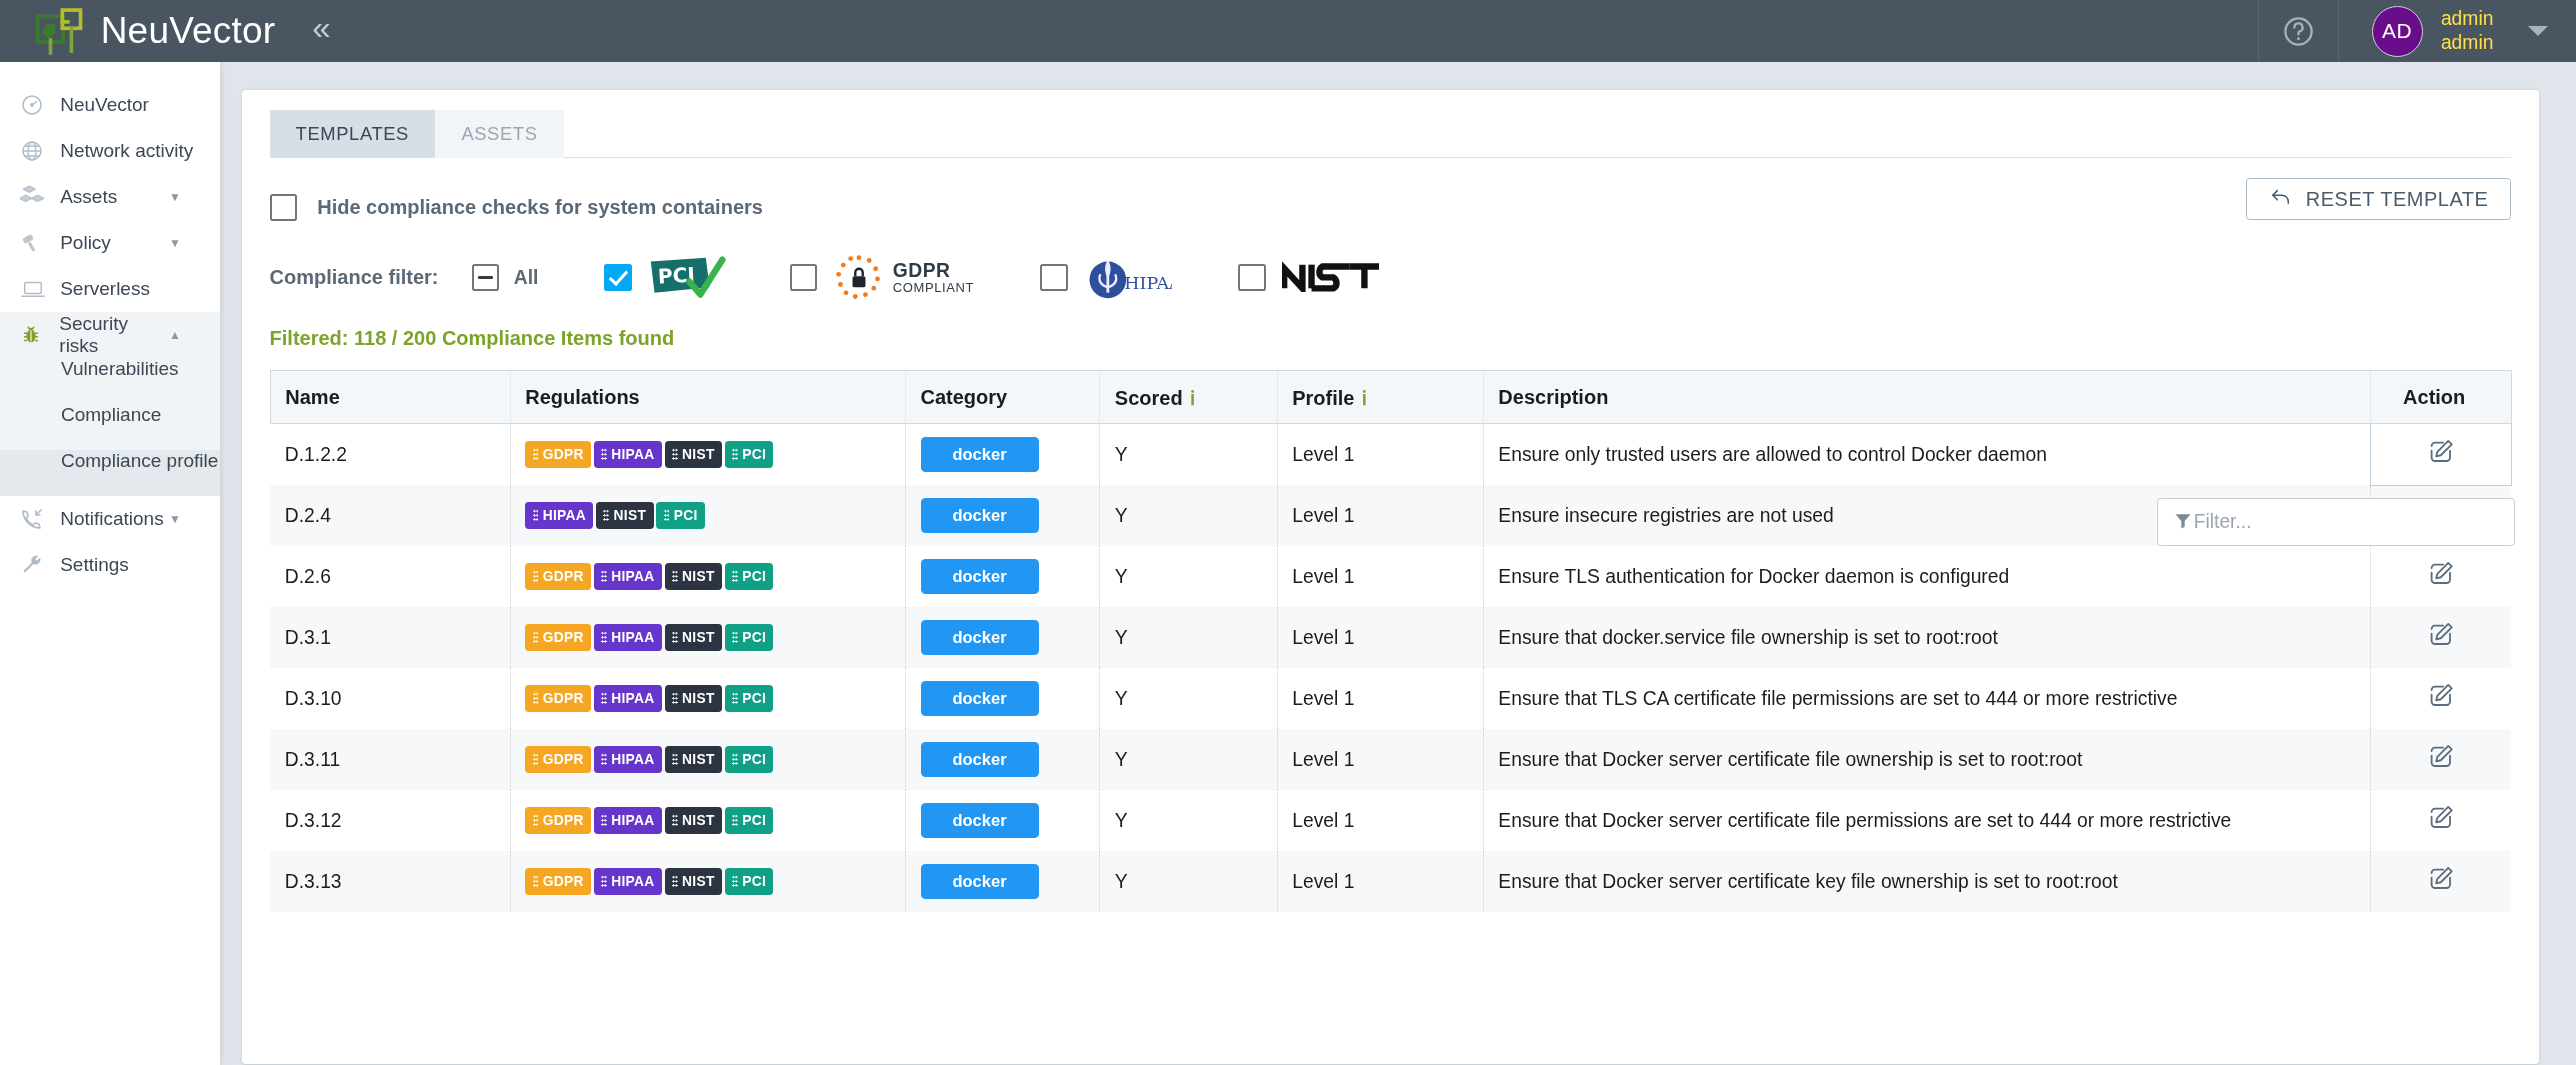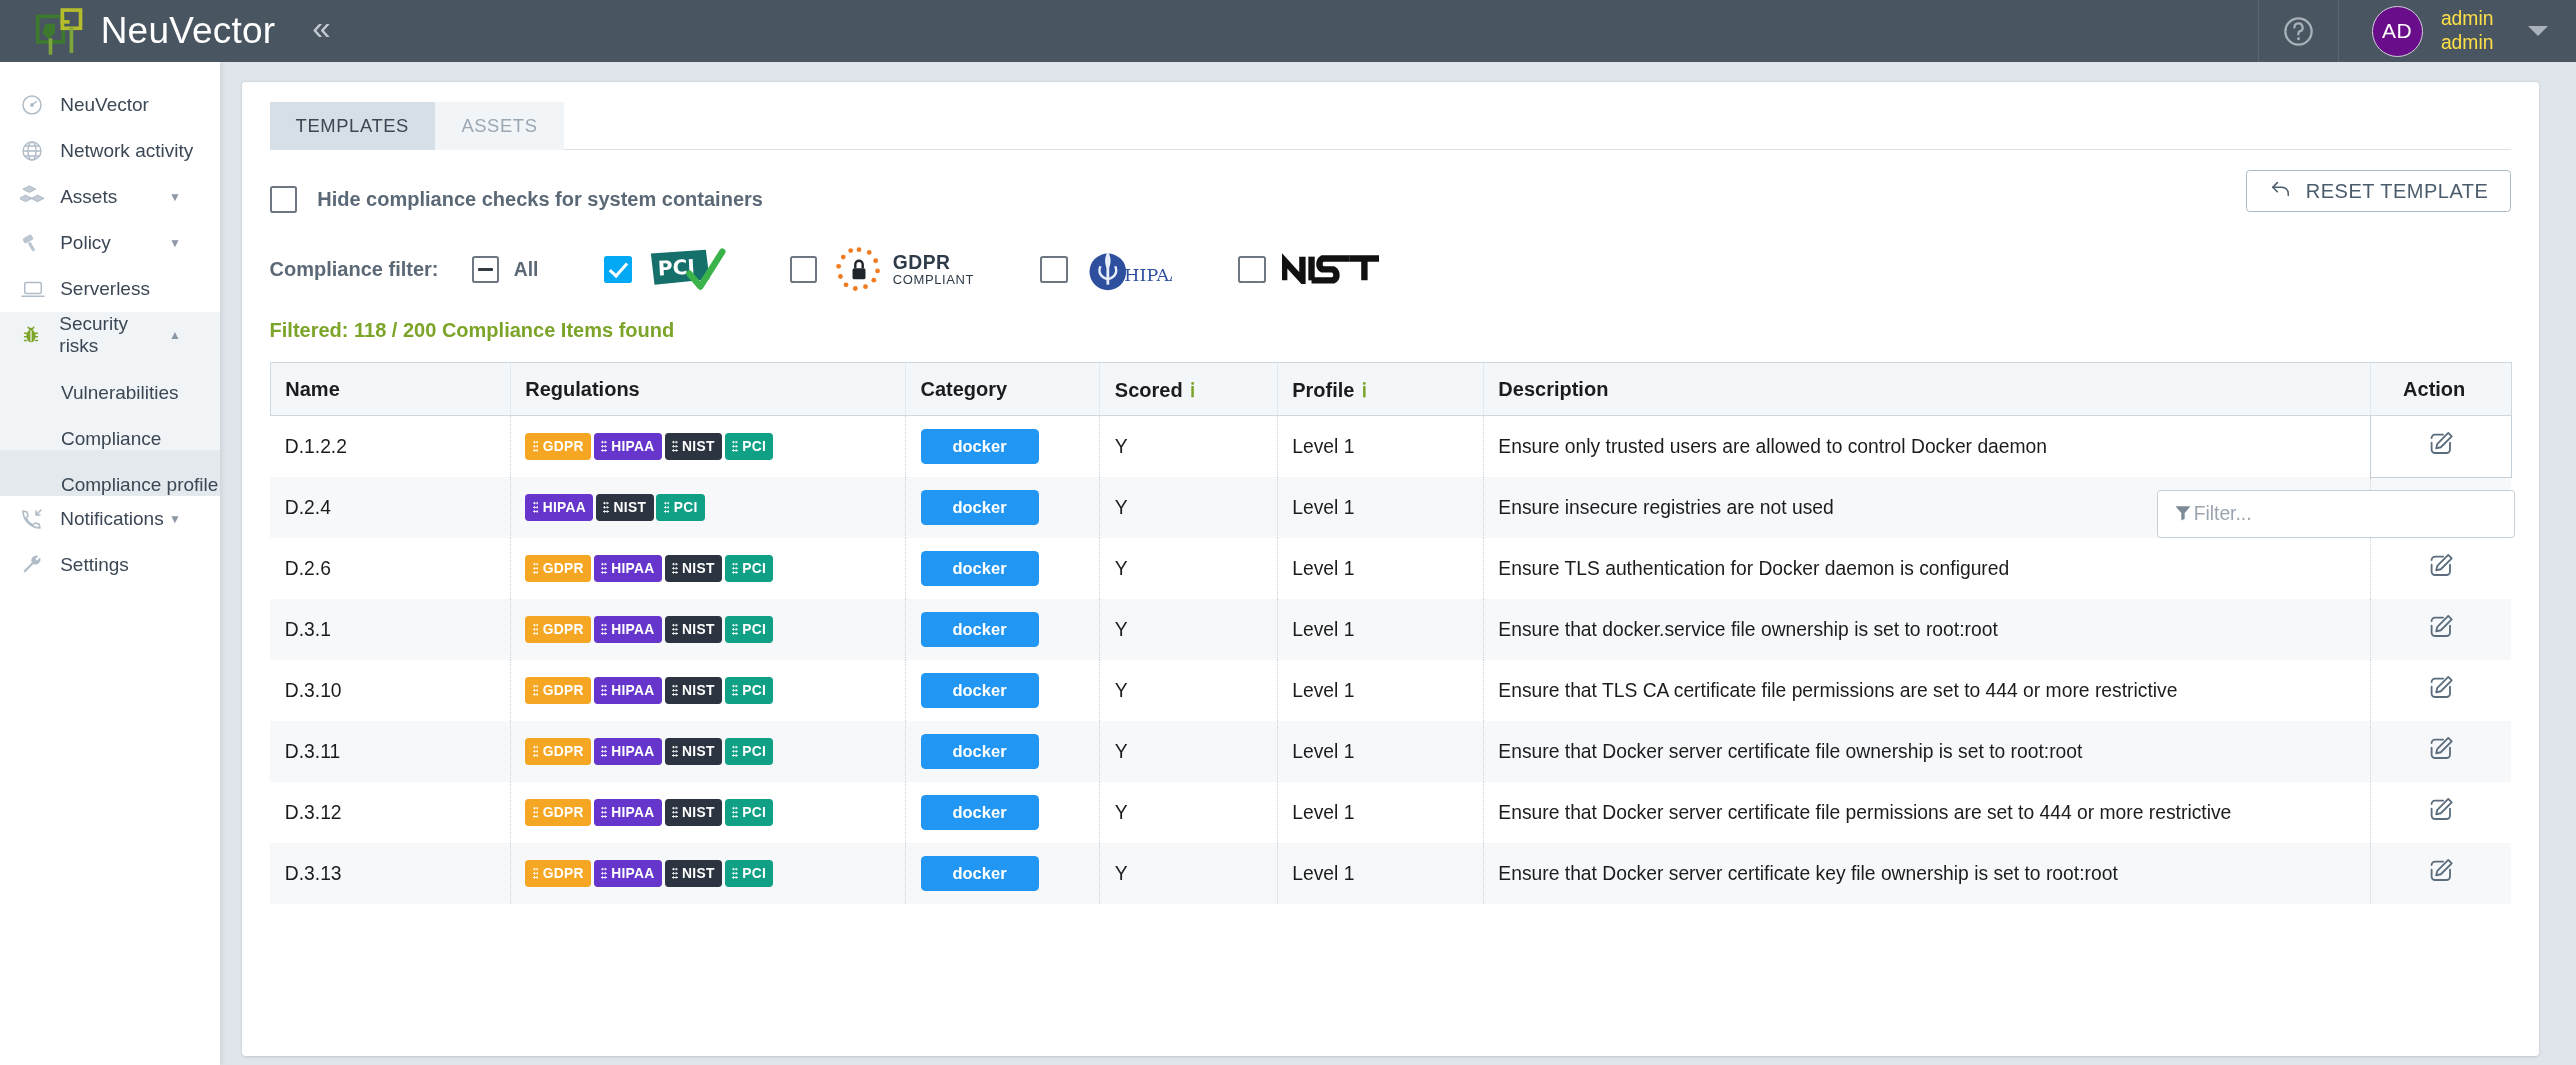--- a/index.html
+++ b/index.html
@@ -59,30 +59,30 @@
     color:#3b4754; font-size:19px; cursor:pointer;
   }
   .nav-item .ic { width:31px; display:flex; align-items:center; justify-content:flex-start; }
   .nav-item .lbl { margin-left:9.2px; }
   .nav-item .chev {
     margin-left:auto; margin-right:39px; color:#8c98a4; font-size:12px;
   }
   .nav-group { background:#f0f4f7; }
   .nav-group .lbl { color:#3b4754; }
   .nav-sub {
-    display:flex; align-items:flex-end; height:46px; padding-left:61px;
+    display:flex; align-items:flex-start; height:46px; padding-left:61px;
     color:#3b4754; font-size:19px; cursor:pointer; background:#f0f4f7;
   }
   .nav-sub.active { background:#e3e9ed; }
 
   
   .main {
     position:absolute; top:62px; left:220px; width:2356px; height:1003px;
     background:#dfe5ea;
-    padding:20px 37px 0 22px;
+    padding:28px 37px 0 22px;
   }
   .card {
     background:#ffffff; border-radius:3.7px; width:2297px; height:974px;
     box-shadow:0 0.9px 2.8px rgba(0,0,0,.14);
     padding: 20px 27.6px 0 27.6px;
     position:relative; overflow:hidden;
   }
 
   
   .tabs { display:flex; border-bottom:1.8px solid #dbe2e8; height:48px; }

